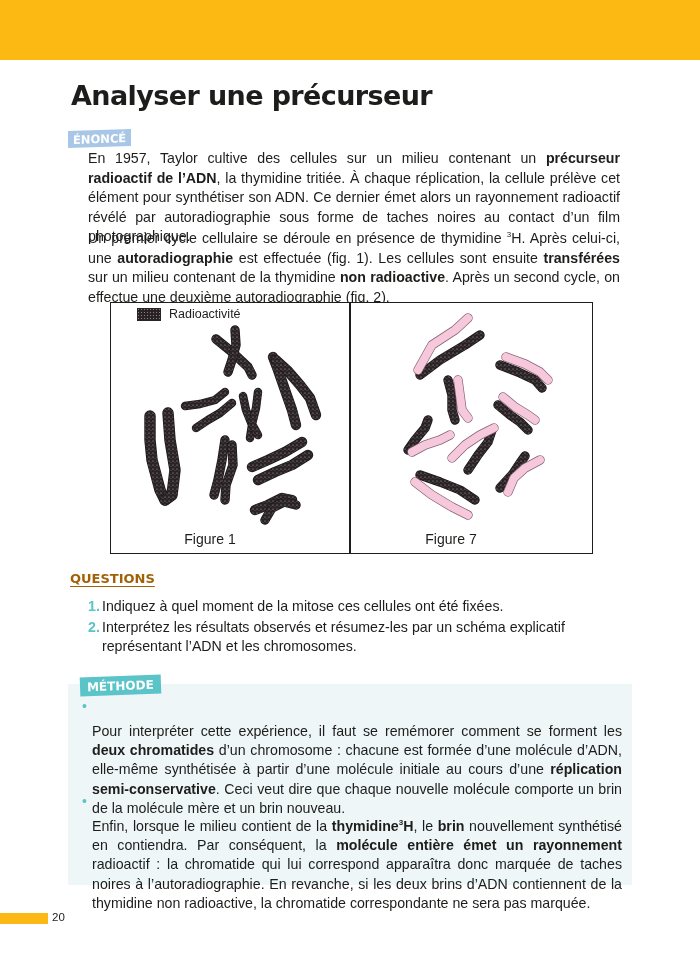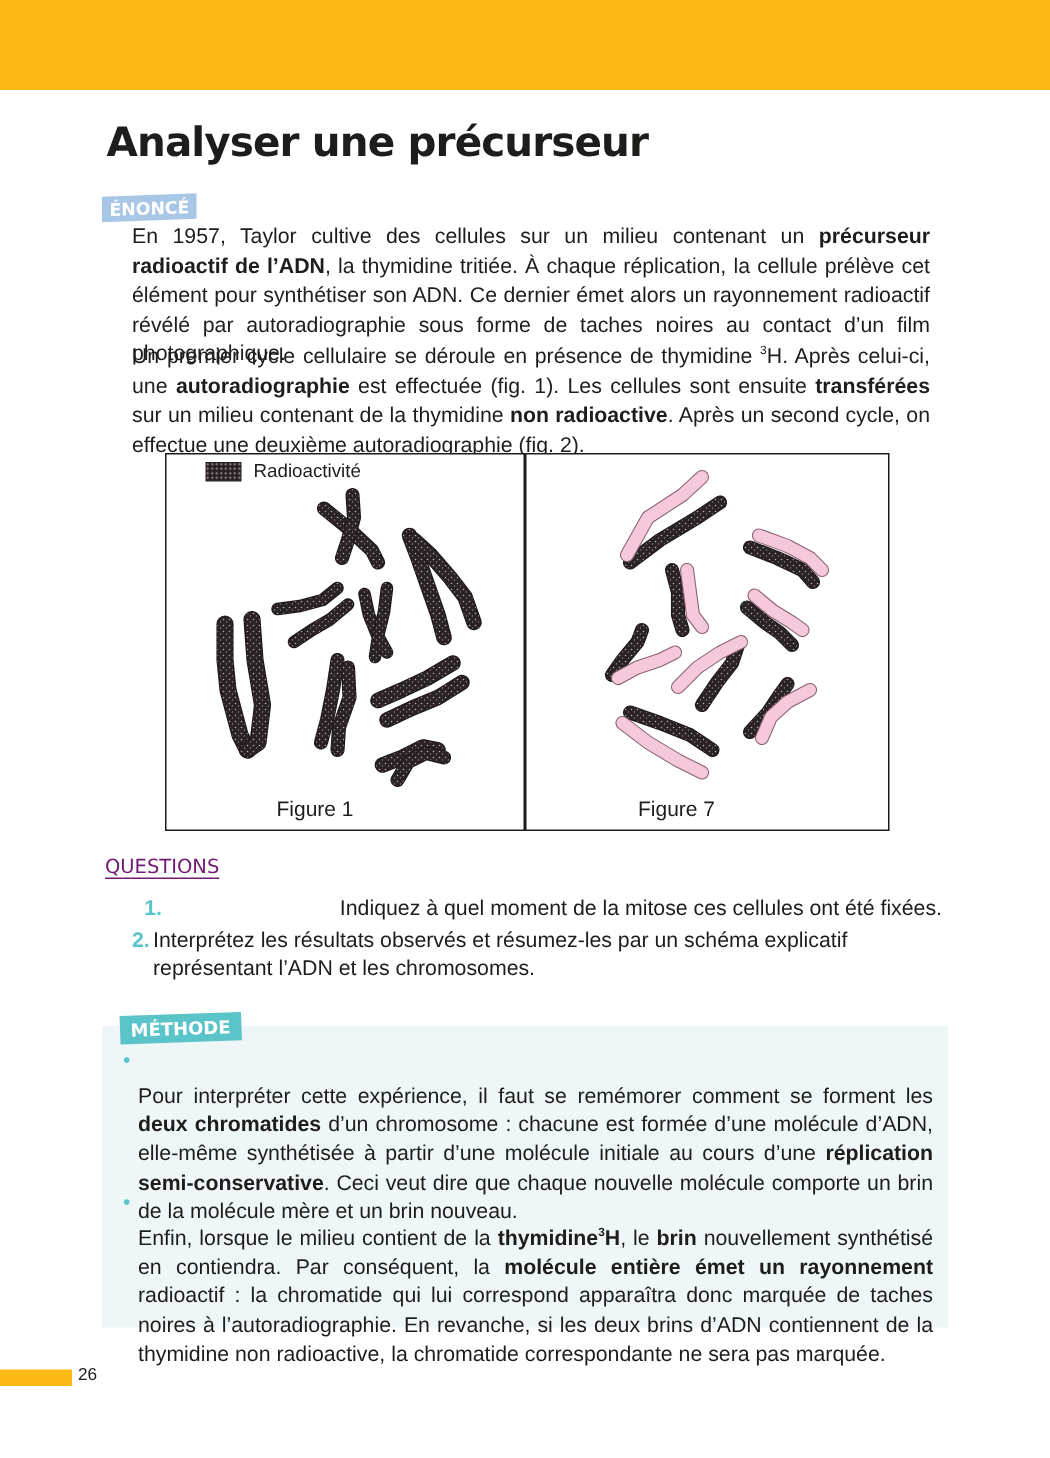--- a/index.html
+++ b/index.html
@@ -40,27 +40,27 @@
     .legend { position: absolute; left: 137px; top: 307px; display: flex; align-items: center; gap: 8px; }
     .legend-swatch { width: 24px; height: 13px; background: #2a2325;
       background-image: radial-gradient(#8a7f82 0.7px, transparent 0.8px); background-size: 3px 3px; }
     .legend-label { font-size: 12.5px; color: #1d1d1b; }
     .fig-caption { position: absolute; top: 531px; font-size: 14px; color: #1d1d1b; text-align: center; width: 200px; }
     .fig1-caption { left: 110px; }
     .fig2-caption { left: 351px; }
 
     .questions-heading {
       position: absolute; left: 70px; top: 571px; font-family: "DejaVu Sans", sans-serif;
-      font-weight: normal; font-size: 13px; color: #701a75; text-decoration: underline;
+      font-weight: bold; font-size: 13px; color: #a16207; text-decoration: underline;
       text-underline-offset: 3px; letter-spacing: 0px;
     }
     .question { position: absolute; left: 88px; width: 540px; font-size: 14.2px; line-height: 18.5px; color:#1d1d1b; }
     .question .num { color: #5bc4c8; font-weight: bold; display: inline-block; width: 14px; }
     .question .qtext { display: inline-block; vertical-align: top; width: 520px; }
-    .q1 { top: 597px; text-align: right; }
+    .q1 { top: 597px; }
     .q2 { top: 618px; }
 
     .method-box { position: absolute; left: 68px; top: 684px; width: 564px; height: 201px; background: #eef6f8; }
     .badge-methode {
       position: absolute; left: 80px; top: 676px; height: 19px; padding: 0 7px;
       background: #5bc4c8; color: #fff; font-family: "DejaVu Sans", sans-serif; font-weight: bold;
       font-size: 12px; line-height: 20px; transform: rotate(-2deg);
     }
     .method-item { position: absolute; left: 82px; width: 540px; font-size: 14.2px; line-height: 19.2px; color: #1d1d1b; }
     .method-item .bullet { position: absolute; left: 0; top: 0; color: #5bc4c8; font-size: 14px; }
@@ -183,13 +183,13 @@
 <div class="method-item m1">
   <span class="bullet">•</span>
   <span class="mtext"><span>Pour interpréter cette expérience, il faut se remémorer comment se forment les </span><b>deux chromatides</b><span> d’un chromosome : chacune est formée d’une molécule d’ADN, elle-même synthétisée à partir d’une molécule initiale au cours d’une </span><b>réplication semi-conservative</b><span>. Ceci veut dire que chaque nouvelle molécule comporte un brin de la molécule mère et un brin nouveau.</span></span>
 </div>
 <div class="method-item m2">
   <span class="bullet">•</span>
   <span class="mtext"><span>Enfin, lorsque le milieu contient de la </span><b>thymidine</b><sup style="font-weight: bold;">3</sup><b>H</b><span>, le </span><b>brin</b><span> nouvellement synthétisé en contiendra. Par conséquent, la </span><b>molécule entière émet un rayonnement</b><span> radioactif : la chromatide qui lui correspond apparaîtra donc marquée de taches noires à l’autoradiographie. En revanche, si les deux brins d’ADN contiennent de la thymidine non radioactive, la chromatide correspondante ne sera pas marquée.</span></span>
 </div>
 
 <div class="footer-bar"></div>
-<div class="page-number">26</div>
+<div class="page-number">20</div>
 
 </body></html>

